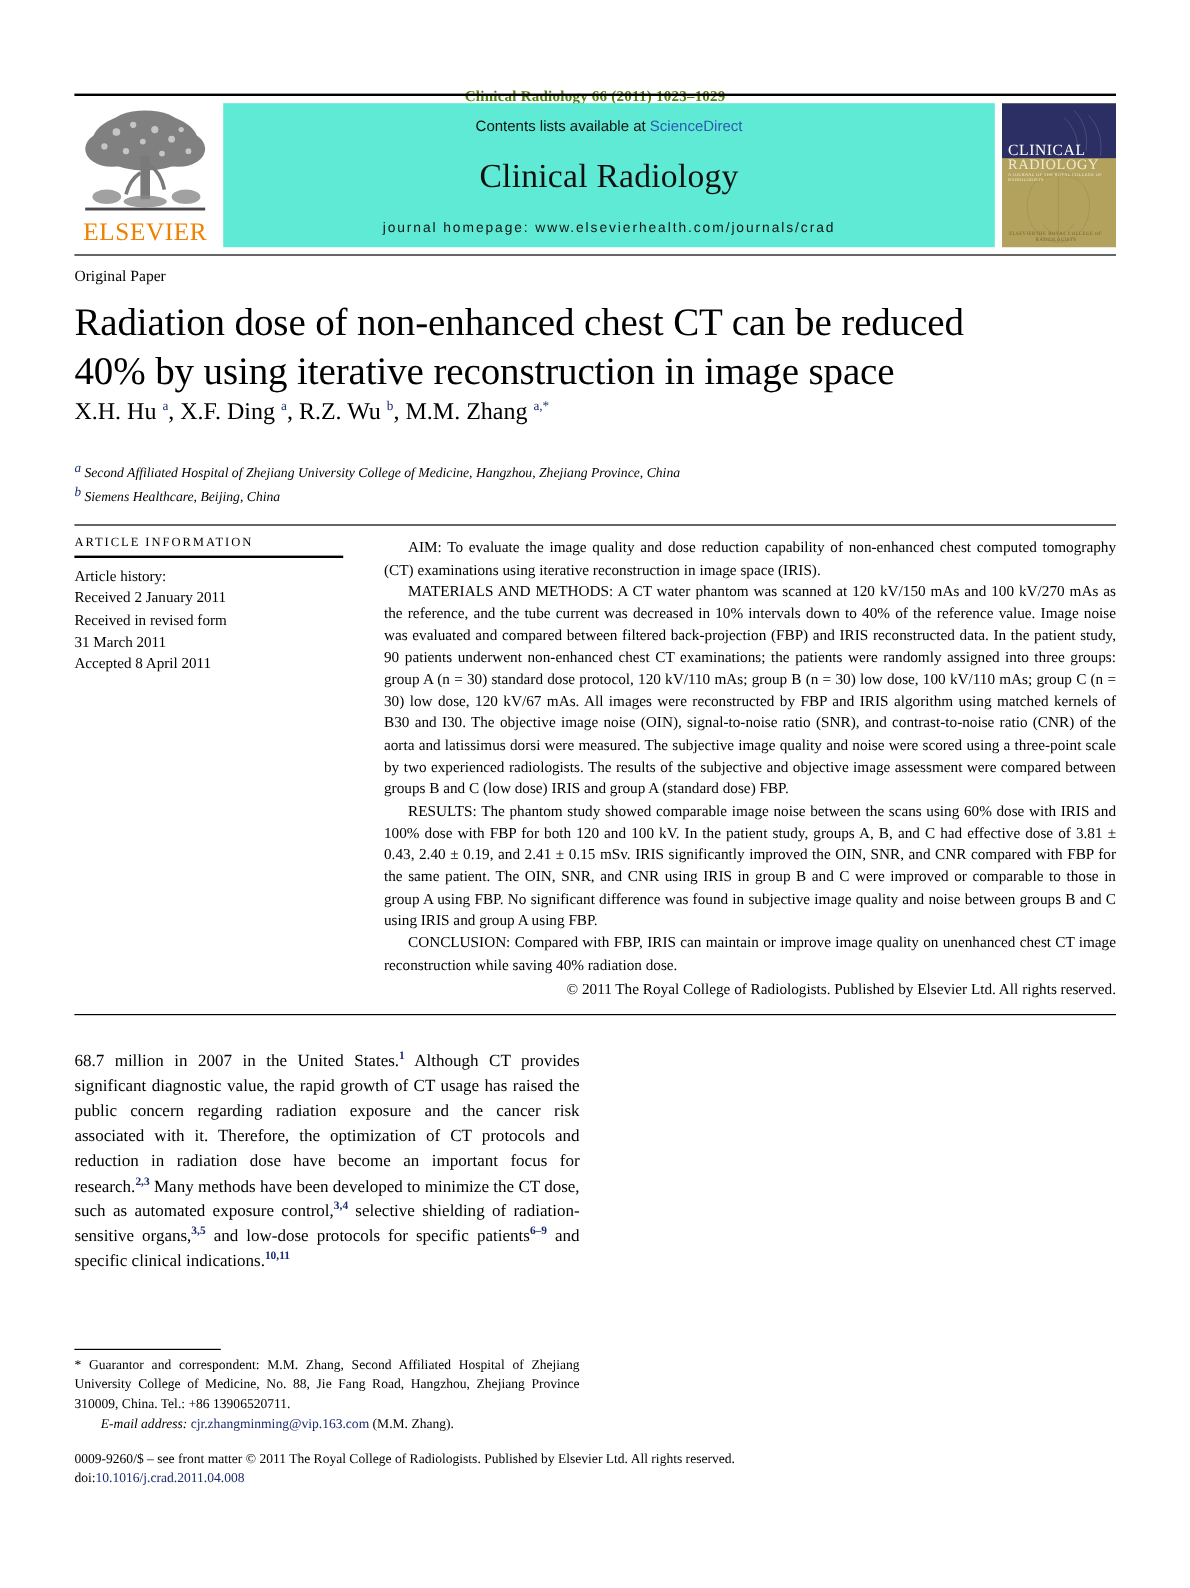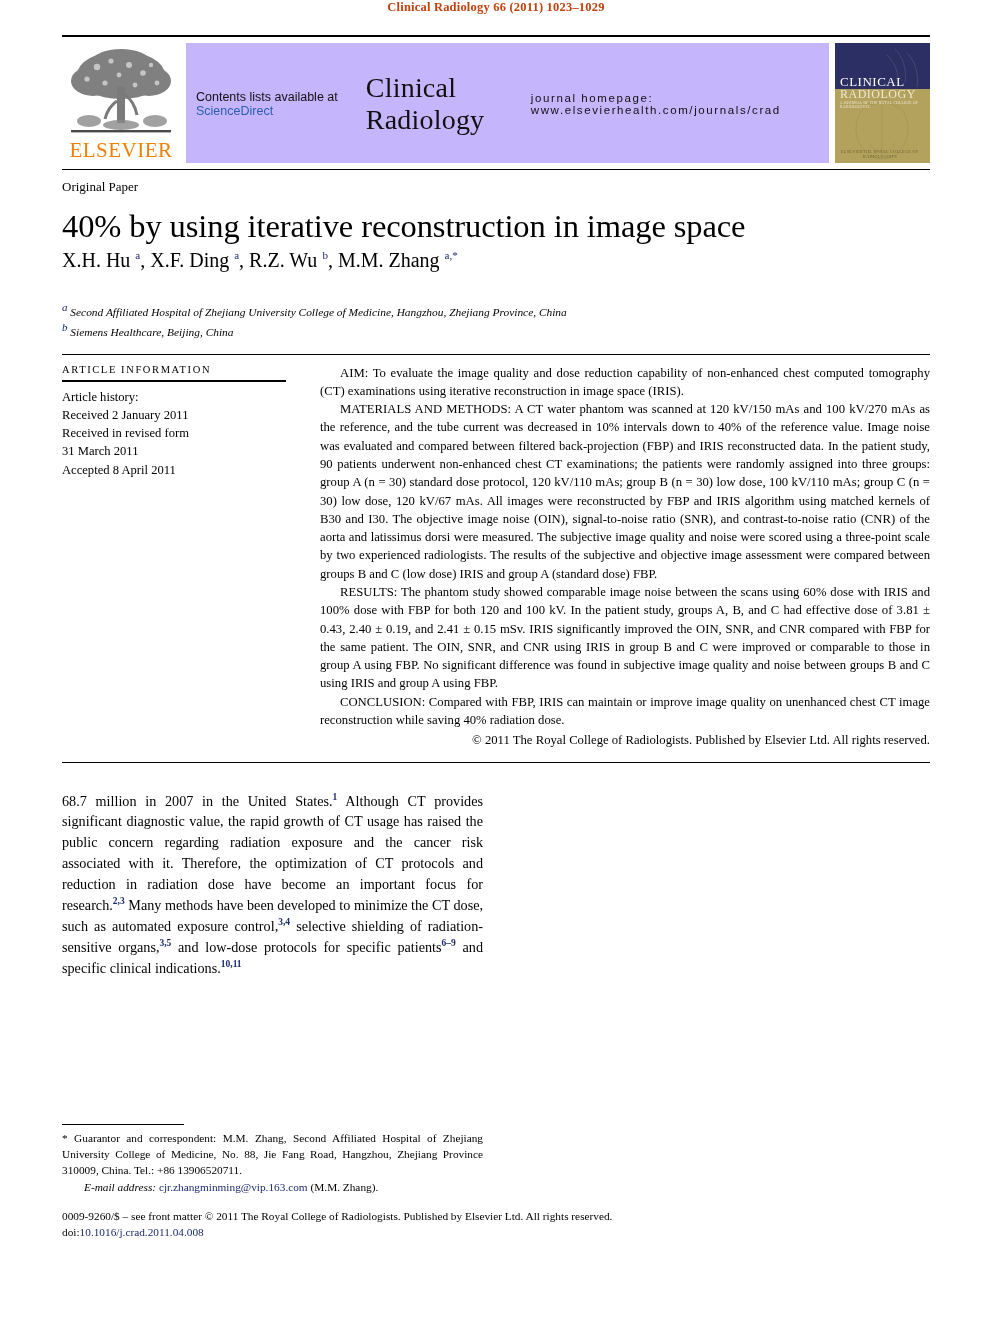--- a/index.html
+++ b/index.html
@@ -19,25 +19,26 @@
   .page {
     position: relative;
     width: 992px;
     height: 1323px;
     padding: 0 62px;
   }
 
   
   .running-head {
     text-align: center;
-    color: #c2410c;
+    color: #4d7c0f;
     font-family: "Liberation Serif", serif;
     font-weight: bold;
     font-size: 12.5px;
     letter-spacing: .2px;
+    padding-top: 73px;
     height: 30px;
   }
 
   
   .banner {
     position: relative;
     margin-top: 5px;
     border-top: 2.5px solid #000;
     padding-top: 6px;
     height: 128px;
@@ -58,24 +59,24 @@
   .elsevier-word {
     color: #F08000;
     font-family: "Liberation Serif", serif;
     font-size: 21px;
     letter-spacing: .5px;
     line-height: 1;
     font-weight: normal;
   }
   .banner-center {
     flex: 1 1 auto;
-    background: #c4b5fd;
+    background: #5eead4;
     margin: 0 6px 0 6px;
     display: flex;
-    flex-direction: row;
+    flex-direction: column;
     justify-content: space-between;
     align-items: center;
     padding: 12px 10px 10px 10px;
   }
   .contents-line {
     font-family: "Liberation Sans", sans-serif;
     font-size: 12.5px;
     color: #111;
   }
   .contents-line .sd {
@@ -346,20 +347,21 @@
         <span>THE ROYAL COLLEGE OF RADIOLOGISTS</span>
       </div>
     </div>
   </div>
 
   <div class="sep-thin"></div>
 
   <div class="orig-paper">Original Paper</div>
 
   <div class="art-title">
+    <div>Radiation dose of non-enhanced chest CT can be reduced</div>
     <div>40% by using iterative reconstruction in image space</div>
   </div>
 
   <div class="authors">
     X.H. Hu <sup>a</sup>, X.F. Ding <sup>a</sup>, R.Z. Wu <sup>b</sup>, M.M. Zhang <sup>a,*</sup>
   </div>
 
   <div class="aff">
     <div><sup>a</sup> <span>Second Affiliated Hospital of Zhejiang University College of Medicine, Hangzhou, Zhejiang Province, China</span></div>
     <div><sup>b</sup> <span>Siemens Healthcare, Beijing, China</span></div>

